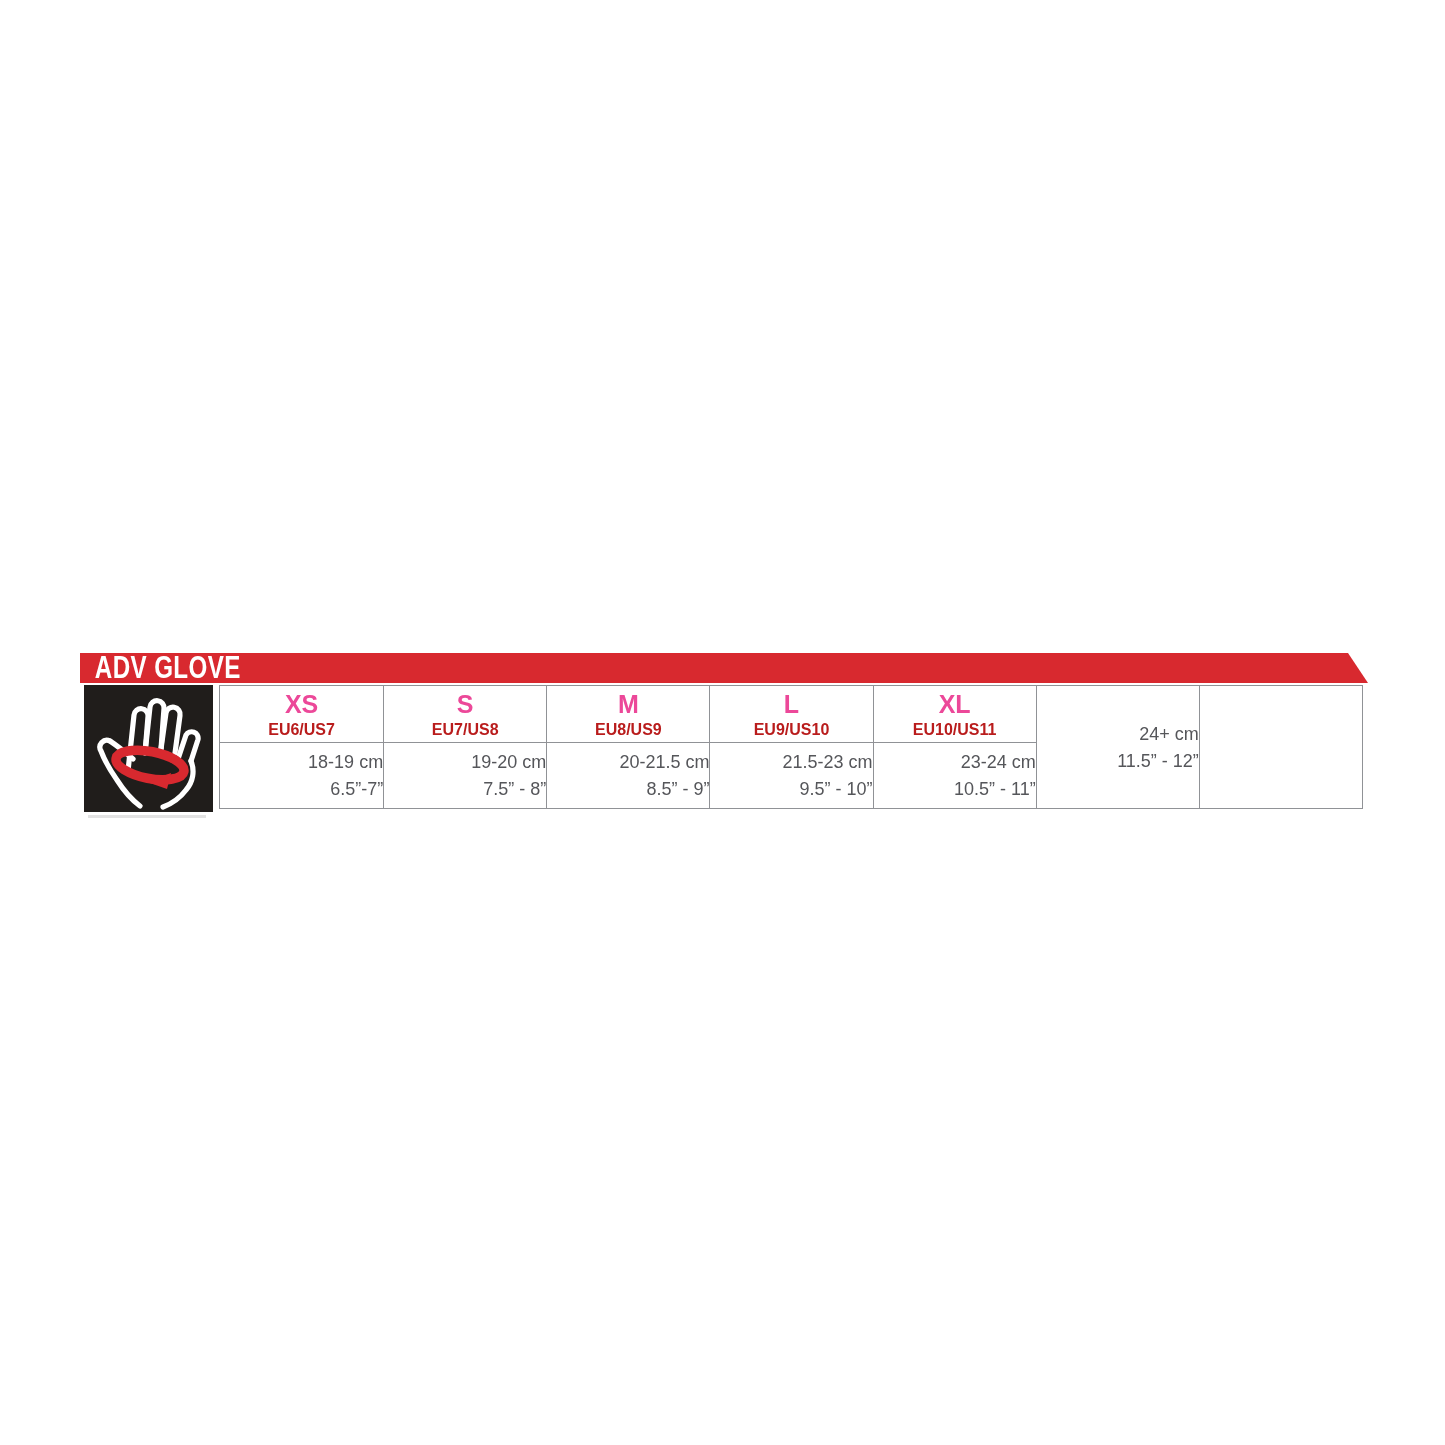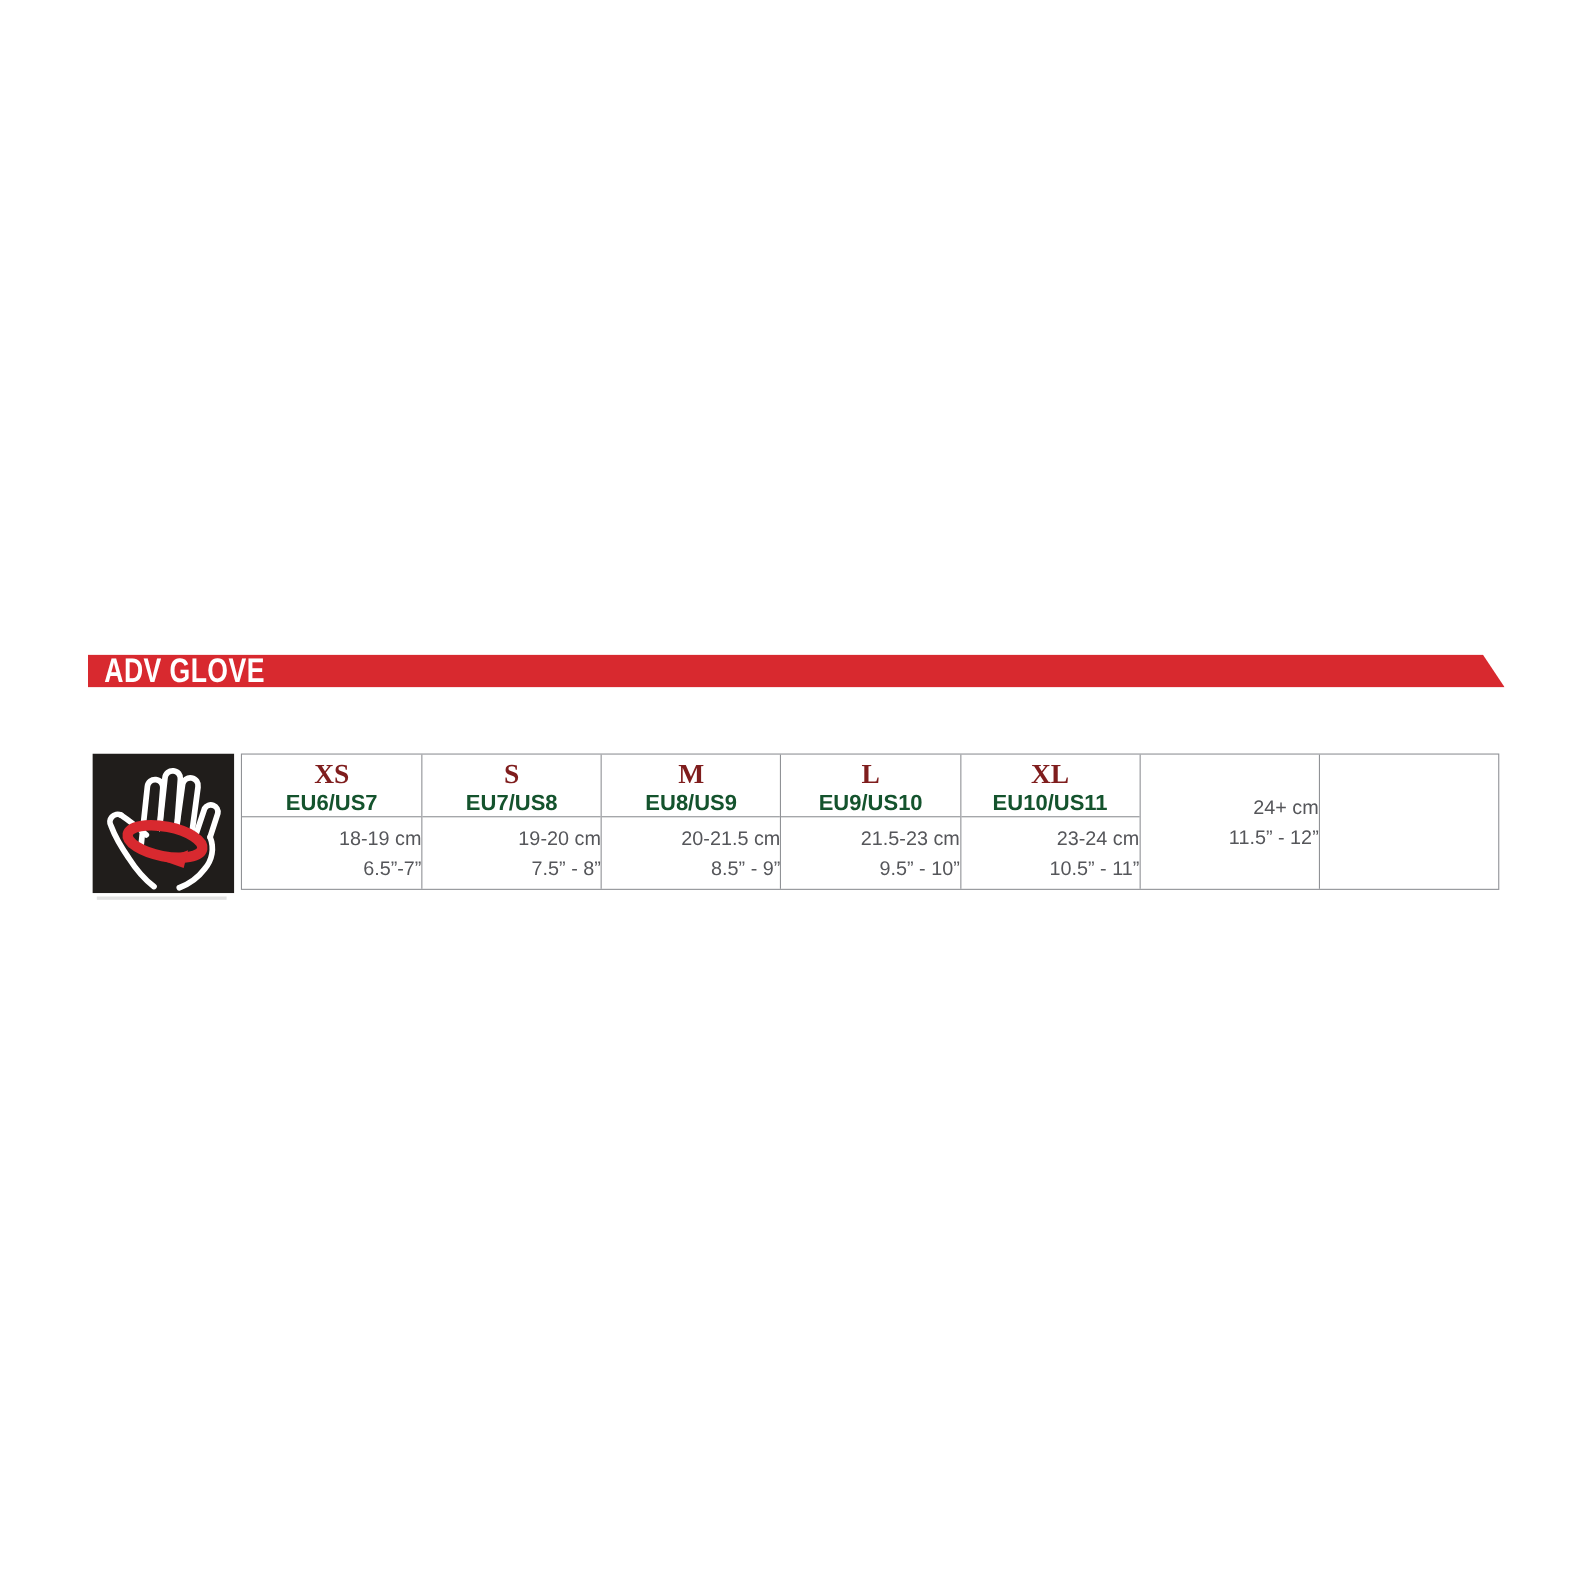--- a/index.html
+++ b/index.html
@@ -2,21 +2,21 @@
 <html><head>
 <meta charset="utf-8">
 <style>
   html,body { margin:0; padding:0; background:#ffffff; }
   .stage {
     position:relative; width:1445px; height:1445px; background:#ffffff;
     font-family:"Liberation Sans", sans-serif; overflow:hidden;
   }
   
   .banner {
-    position:absolute; left:80px; top:595px; width:1288px; height:30px;
+    position:absolute; left:80px; top:653px; width:1288px; height:30px;
     background:#D8292F;
     clip-path:polygon(0 0, 1268px 0, 100% 100%, 0 100%);
     display:flex; align-items:center;
   }
   .banner-title {
     display:inline-block; color:#ffffff; font-weight:700; font-size:31px;
     letter-spacing:.5px; padding-left:19px; transform:scaleX(.78);
     transform-origin:left center; white-space:nowrap;
   }
   
@@ -33,22 +33,22 @@
     position:absolute; left:219px; top:685px; width:1144px; height:124px;
     border:1px solid #909296; display:grid; grid-template-columns:repeat(7,1fr);
     box-sizing:border-box; background:#ffffff;
   }
   .col { border-left:1px solid #909296; display:flex; flex-direction:column; min-width:0; }
   .col:first-child { border-left:none; }
   .head {
     height:57px; box-sizing:border-box; border-bottom:1px solid #909296;
     text-align:center; padding-top:4px;
   }
-  .size-label { font-size:25px; font-weight:700; color:#7f1d1d; line-height:29px;font-family:Liberation Serif, serif; }
-  .euus-label { font-size:20px; font-weight:700; color:#14532d; line-height:22px; }
+  .size-label { font-size:25px; font-weight:700; color:#ec4899; line-height:29px; }
+  .euus-label { font-size:16px; font-weight:700; color:#b91c1c; line-height:22px; }
   .bodyc {
     flex:1; display:flex; flex-direction:column; justify-content:center;
     text-align:right; color:#55565A; font-size:18px; row-gap:7px;
   }
   .cm-line, .in-line { line-height:20px; }
 </style>
 </head>
 <body>
 
 <div class="stage">

